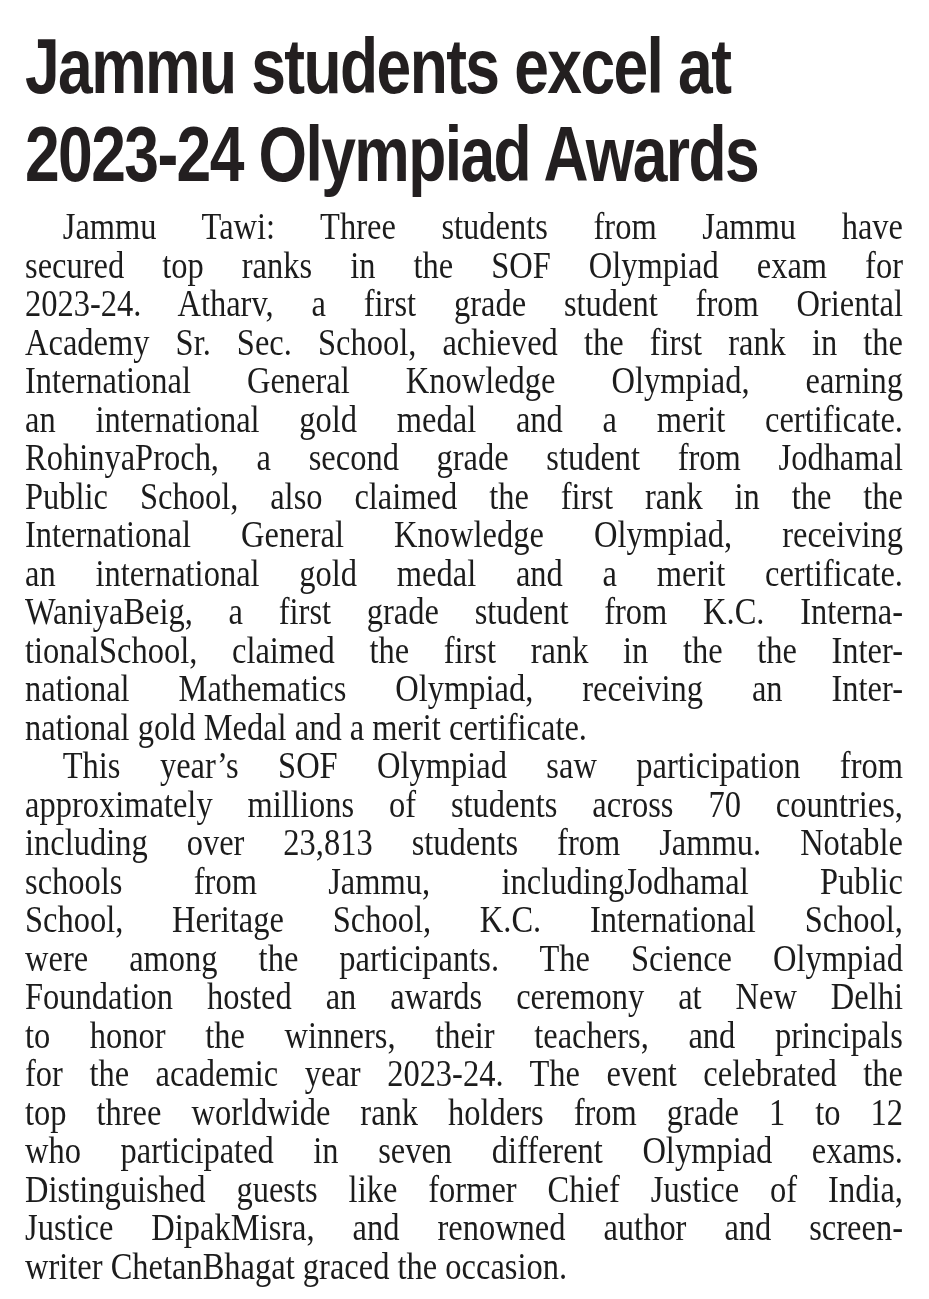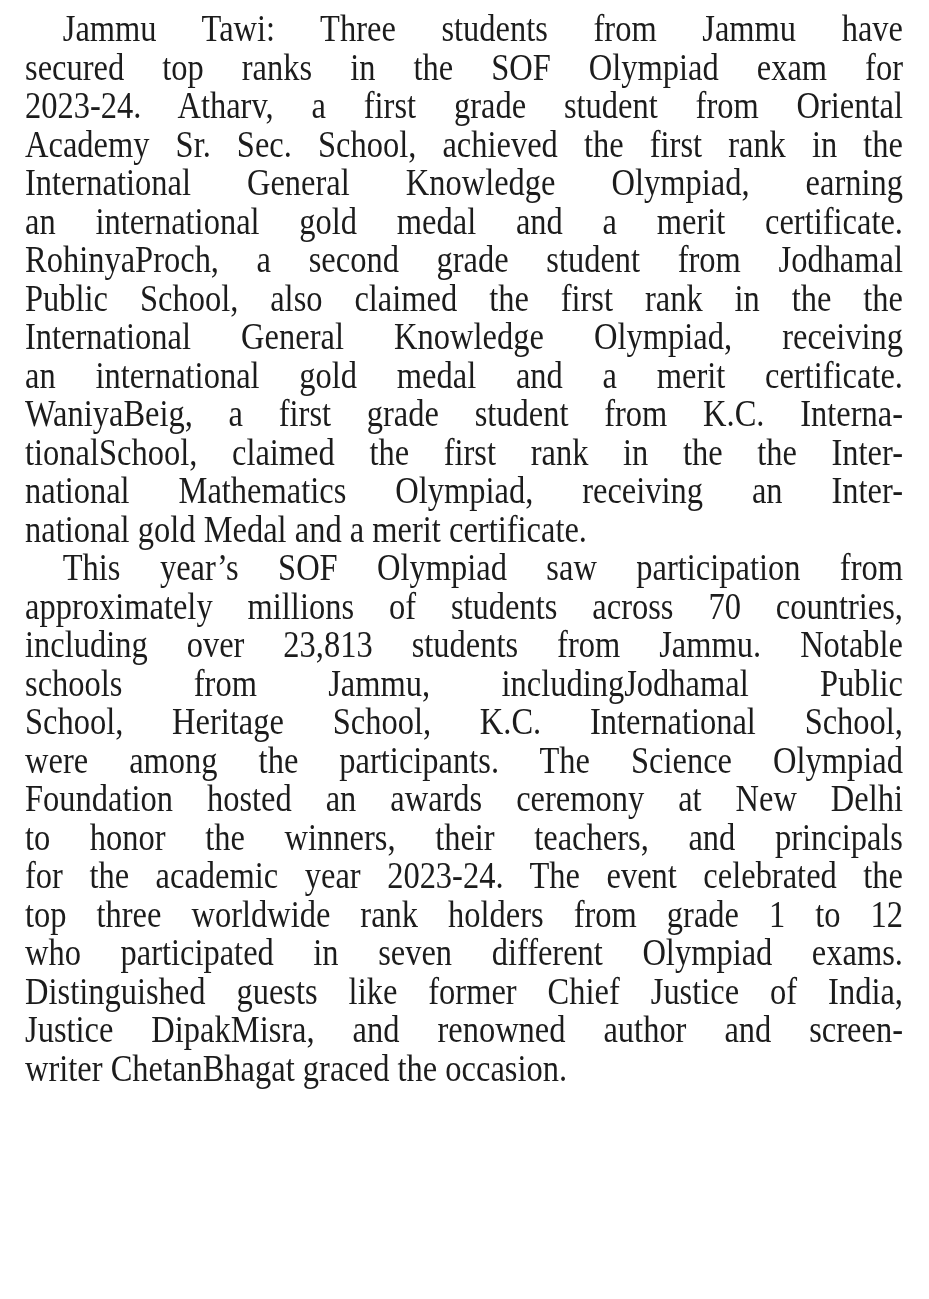--- a/index.html
+++ b/index.html
@@ -49,20 +49,24 @@
     text-justify: inter-word;
     white-space: normal;
   }
   .line.first { text-indent: 43px; }
   .line.lastline { text-align-last: left; }
 </style>
 </head>
 <body>
 
 <div class="page" style="--bg: #ffffff; --headline: #231f20; --body: #1c1c1c;">
+  <h1 class="headline">
+    <span class="hline">Jammu students excel at</span>
+    <span class="hline">2023-24 Olympiad Awards</span>
+  </h1>
   <div class="article-body">
     <div class="body-inner">
         <div class="para">
           <div class="line first">Jammu Tawi: Three students from Jammu have</div>
           <div class="line">secured top ranks in the SOF Olympiad exam for</div>
           <div class="line">2023-24. Atharv, a first grade student from Oriental</div>
           <div class="line">Academy Sr. Sec. School, achieved the first rank in the</div>
           <div class="line">International General Knowledge Olympiad, earning</div>
           <div class="line">an international gold medal and a merit certificate.</div>
           <div class="line">RohinyaProch, a second grade student from Jodhamal</div>

